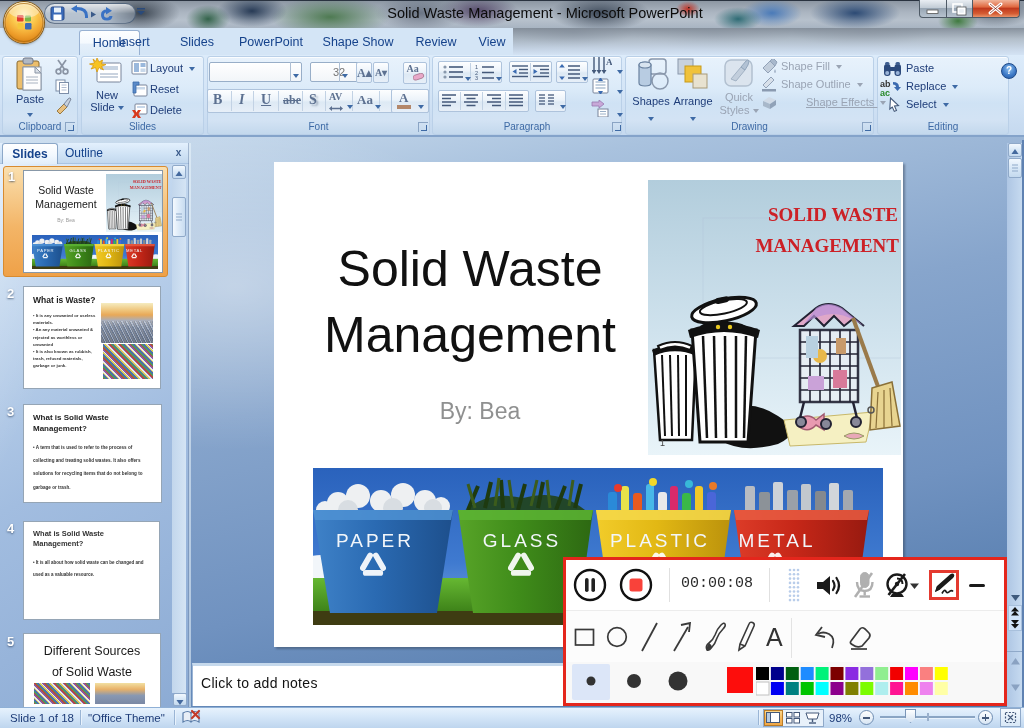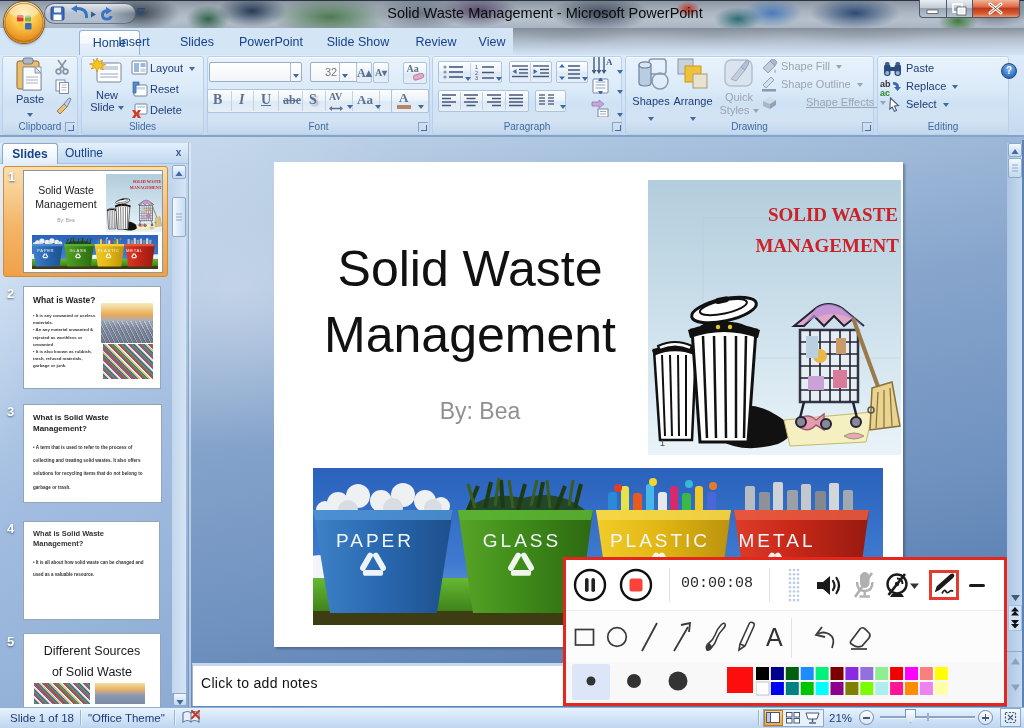--- a/index.html
+++ b/index.html
@@ -155,21 +155,21 @@
     <g fill="#2a4a7a">
       <rect x="2" y="0" width="8" height="1.5"></rect>
       <path d="M2,3 L10,3 L6,7 Z"></path>
       <path d="M2,8 L10,8 L6,12 Z" opacity="0"></path>
     </g>
   </svg>
 <div class="tab" id="tabhome" style="left:46px;width:61px;margin-left:33px;">Home</div>
 <div class="tab" style="left:108px;width:52px;">Insert</div>
 <div class="tab" style="left:167px;width:60px;">Slides</div>
 <div class="tab" style="left:234px;width:74px;">PowerPoint</div>
-<div class="tab" style="left:317px;width:82px;">Slide Show</div>
+<div class="tab" style="left:317px;width:82px;">Shape Show</div>
 <div class="tab" style="left:404px;width:64px;">Review</div>
 <div class="tab" style="left:467px;width:50px;">View</div>
 <div class="abs" id="ribbon"></div>
 
 <div class="rgroup" style="left:2px;width:76px;">
     <div class="glabel">Clipboard</div>
   </div>
 <div class="rgroup" style="left:81px;width:123px;">
     <div class="glabel">Slides</div>
   </div>
@@ -248,21 +248,21 @@
 <div class="rtext" style="left:150px;top:83px;">Reset</div>
 <svg class="abs" style="left:131px;top:102px;" width="17" height="16">
 <rect x="4" y="2" width="12" height="10" rx="1" fill="#fff" stroke="#78849a"></rect>
 <rect x="6" y="4" width="8" height="2" fill="#c8d8ea"></rect>
 <path d="M1,8 L4,8 L5.5,10.5 L7,8 L10,8 L7.5,12 L10,16 L7,16 L5.5,13.5 L4,16 L1,16 L3.5,12 Z" fill="#d83a1e"></path>
 </svg>
 <div class="rtext" style="left:150px;top:104px;">Delete</div>
 
 <div class="rbtn" style="left:209px;top:62px;width:93px;height:20px;background:linear-gradient(#fff,#f2f5f9);border-color:#98aec8;"></div>
 <div class="abs" style="left:290px;top:62px;width:12px;height:20px;border-left:1px solid #aebfd4;box-sizing:border-box;"><span class="caret" style="margin:8px 0 0 2px;"></span></div>
-<div class="rbtn" style="left:310px;top:62px;width:58px;height:20px;background:linear-gradient(#fff,#f2f5f9);border-color:#98aec8;font-size:11px;color:#777;text-align:left;line-height:19px;padding-left:14px;">32</div>
+<div class="rbtn" style="left:310px;top:62px;width:58px;height:20px;background:linear-gradient(#fff,#f2f5f9);border-color:#98aec8;font-size:11px;color:#777;text-align:left;line-height:19px;padding-left:22px;">32</div>
 <div class="abs" style="left:339px;top:62px;width:12px;height:20px;border-left:1px solid #aebfd4;box-sizing:border-box;"><span class="caret" style="margin:8px 0 0 2px;"></span></div>
 <div class="rbtn serif" style="left:356px;top:62px;width:16px;height:21px;font-size:12px;font-weight:bold;text-align:center;line-height:20px;">A▴</div>
 <div class="rbtn serif" style="left:373px;top:62px;width:16px;height:21px;font-size:10px;font-weight:bold;text-align:center;line-height:20px;">A▾</div>
 <div class="rbtn serif" style="left:403px;top:62px;width:24px;height:22px;font-size:10px;font-weight:bold;">&nbsp;Aa<svg width="12" height="8" style="position:absolute;right:1px;bottom:2px;">
       <rect x="0" y="1" width="11" height="5" rx="2.5" fill="#e8a8c8" stroke="#a87890" stroke-width="0.8" transform="rotate(-18 6 4)"></rect>
     </svg></div>
 <div class="rbtn" style="left:207px;top:89px;width:222px;height:24px;"></div>
 <div class="rsep" style="left:231px;top:91px;height:20px;"></div>
 <div class="rsep" style="left:253px;top:91px;height:20px;"></div>
 <div class="rsep" style="left:278px;top:91px;height:20px;"></div>
@@ -840,21 +840,21 @@
       <rect x="8" y="0.5" width="5.5" height="4.5"></rect>
       <rect x="0.5" y="6.5" width="5.5" height="4.5"></rect>
       <rect x="8" y="6.5" width="5.5" height="4.5"></rect>
     </g>
   </svg>
 <svg class="abs" style="left:805px;top:712px;" width="16" height="13">
     <path d="M1,1 L14,1 L12,7 L3,7 Z" fill="#fff" stroke="#44597a"></path>
     <line x1="7.5" y1="7" x2="7.5" y2="10" stroke="#44597a" stroke-width="1.4"></line>
     <line x1="4" y1="11" x2="11" y2="11" stroke="#44597a" stroke-width="1.4"></line>
   </svg>
-<div class="stext" style="left:829px;top:712px;">21%</div>
+<div class="stext" style="left:829px;top:712px;">98%</div>
 <div class="abs" style="left:859px;top:710px;width:15px;height:15px;border-radius:50%;border:1px solid #6f8db2;background:linear-gradient(#fefefe,#d8e6f4);box-sizing:border-box;">
     <div style="position:absolute;left:3px;top:6px;width:7px;height:1.6px;background:#44597a;"></div>
   </div>
 <div class="abs" style="left:880px;top:716px;width:95px;height:2px;background:#8aa5c4;box-shadow:0 1px 0 #e8f2fc;"></div>
 <div class="abs" style="left:927px;top:713px;width:2px;height:8px;background:#9ab0cc;"></div>
 <div class="abs" style="left:905px;top:709px;width:11px;height:14px;background:linear-gradient(#fdfeff,#d4e2f2);border:1px solid #7a95b8;box-sizing:border-box;clip-path:polygon(0 0,100% 0,100% 60%,50% 100%,0 60%);"></div>
 <div class="abs" style="left:978px;top:710px;width:15px;height:15px;border-radius:50%;border:1px solid #6f8db2;background:linear-gradient(#fefefe,#d8e6f4);box-sizing:border-box;">
     <div style="position:absolute;left:3px;top:6px;width:7px;height:1.6px;background:#44597a;"></div>
     <div style="position:absolute;left:5.7px;top:3.3px;width:1.6px;height:7px;background:#44597a;"></div>
   </div>

